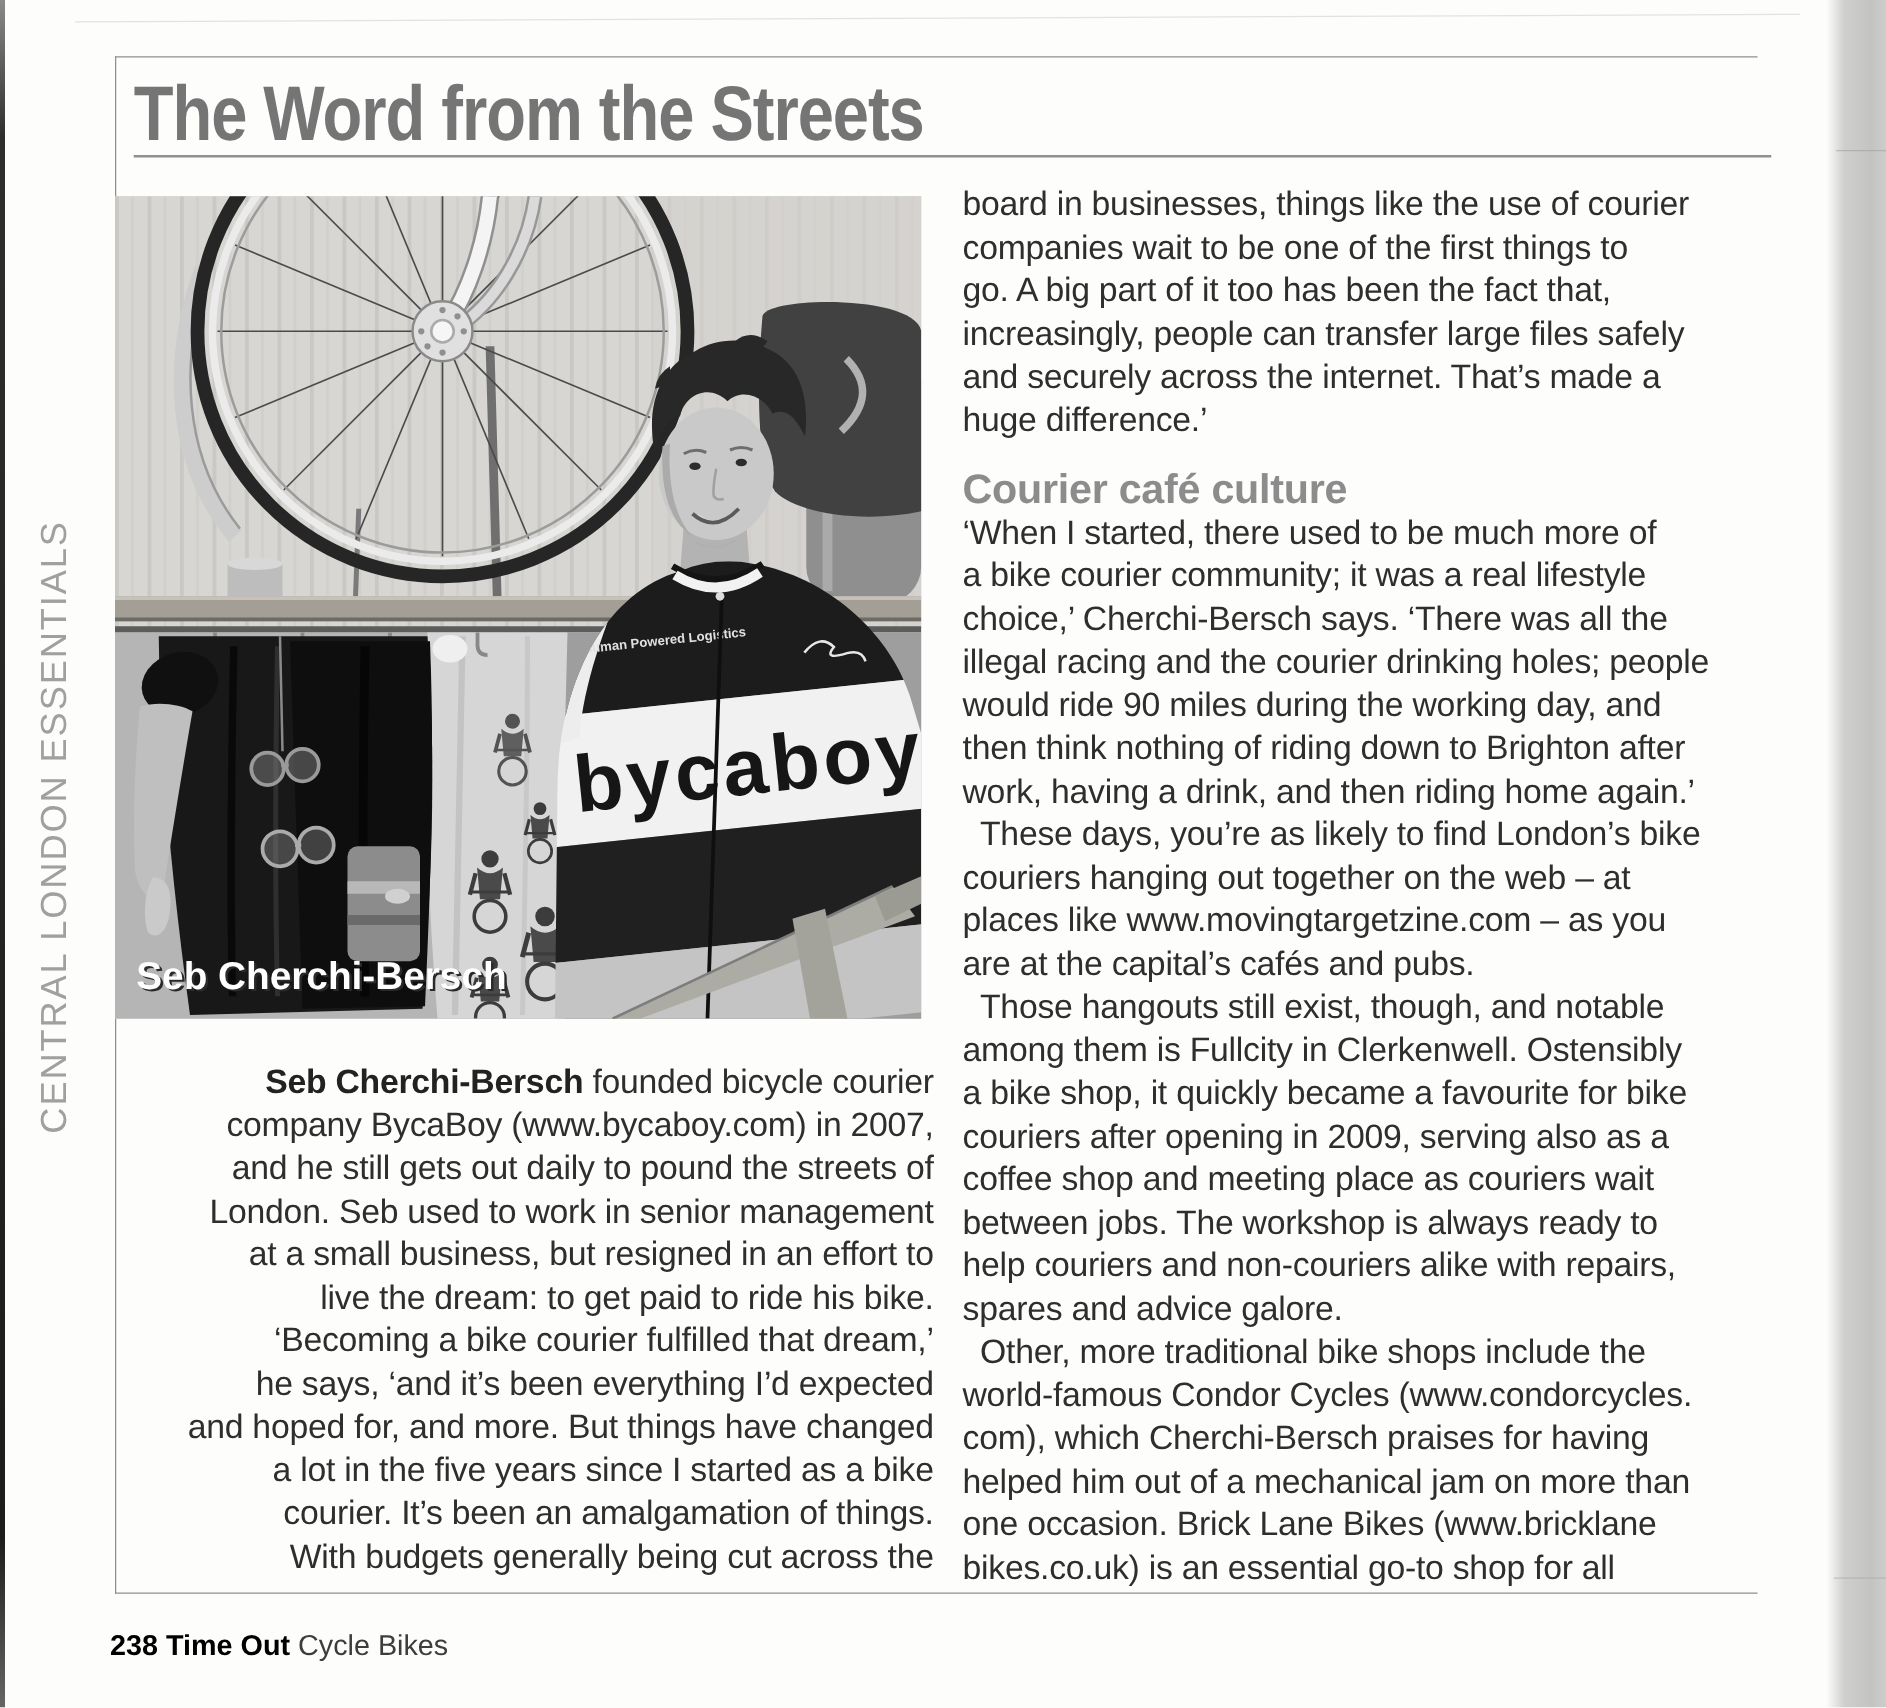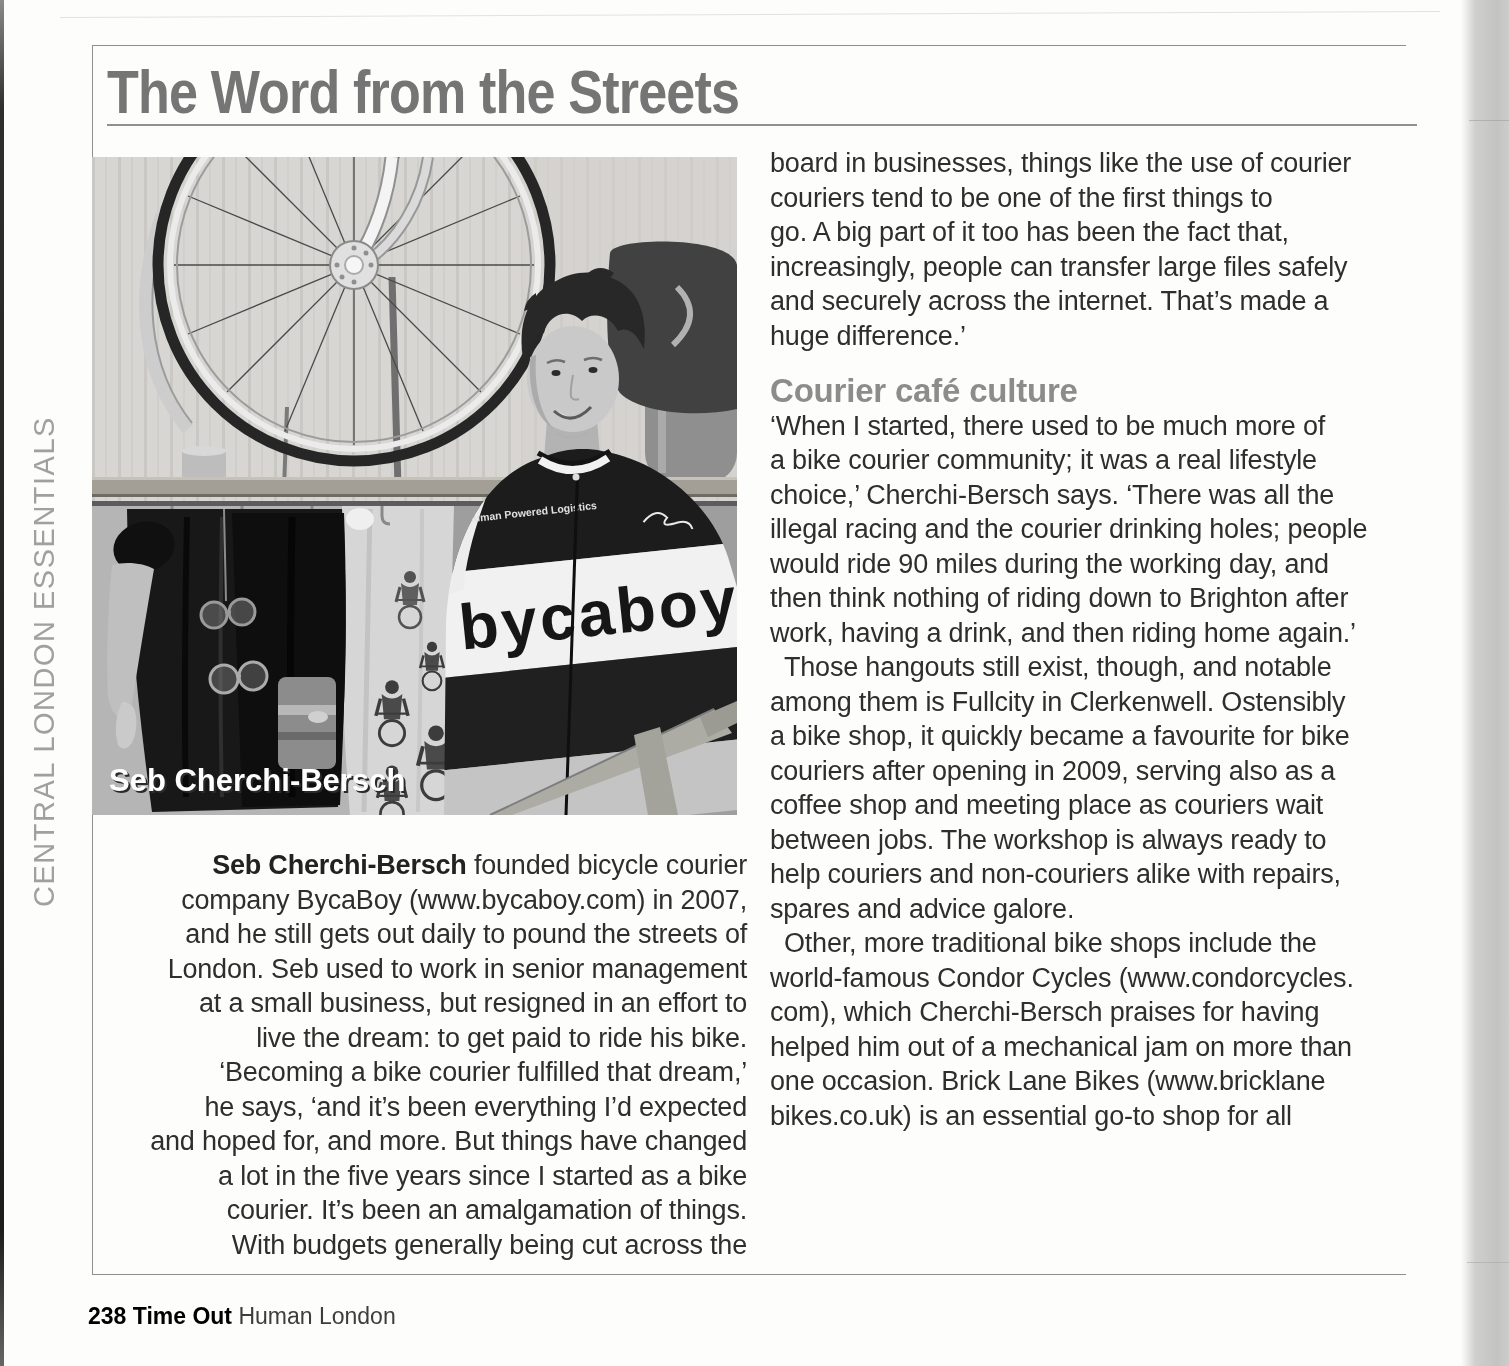--- a/index.html
+++ b/index.html
@@ -264,50 +264,54 @@
     <p class="indent">‘Becoming a bike courier fulfilled that dream,’
 he says, ‘and it’s been everything I’d expected
 and hoped for, and more. But things have changed
 a lot in the five years since I started as a bike
 courier. It’s been an amalgamation of things.
 With budgets generally being cut across the</p>
   </div>
 
   <div class="col right-col">
     <p>board in businesses, things like the use of courier
-couriers tend to be one of the first things to
+companies wait to be one of the first things to
 go. A big part of it too has been the fact that,
 increasingly, people can transfer large files safely
 and securely across the internet. That’s made a
 huge difference.’</p>
     <h3 class="sec-heading">Courier café culture</h3>
     <p>‘When I started, there used to be much more of
 a bike courier community; it was a real lifestyle
 choice,’ Cherchi-Bersch says. ‘There was all the
 illegal racing and the courier drinking holes; people
 would ride 90 miles during the working day, and
 then think nothing of riding down to Brighton after
 work, having a drink, and then riding home again.’</p>
+    <p class="indent">These days, you’re as likely to find London’s bike
+couriers hanging out together on the web – at
+places like www.movingtargetzine.com – as you
+are at the capital’s cafés and pubs.</p>
     <p class="indent">Those hangouts still exist, though, and notable
 among them is Fullcity in Clerkenwell. Ostensibly
 a bike shop, it quickly became a favourite for bike
 couriers after opening in 2009, serving also as a
 coffee shop and meeting place as couriers wait
 between jobs. The workshop is always ready to
 help couriers and non-couriers alike with repairs,
 spares and advice galore.</p>
     <p class="indent">Other, more traditional bike shops include the
 world-famous Condor Cycles (www.condorcycles.
 com), which Cherchi-Bersch praises for having
 helped him out of a mechanical jam on more than
 one occasion. Brick Lane Bikes (www.bricklane
 bikes.co.uk) is an essential go-to shop for all</p>
   </div>
 
   <div class="footer">
-    <span class="pn">238</span><span> </span><span class="brand">Time Out</span><span> </span><span>Human London</span>
+    <span class="pn">238</span><span> </span><span class="brand">Time Out</span><span> </span><span>Cycle Bikes</span>
   </div>
 
   <div class="page-curve">
     <div class="curve-line"></div>
     <div class="curve-line2"></div>
   </div>
 </div>
 
 </body></html>

